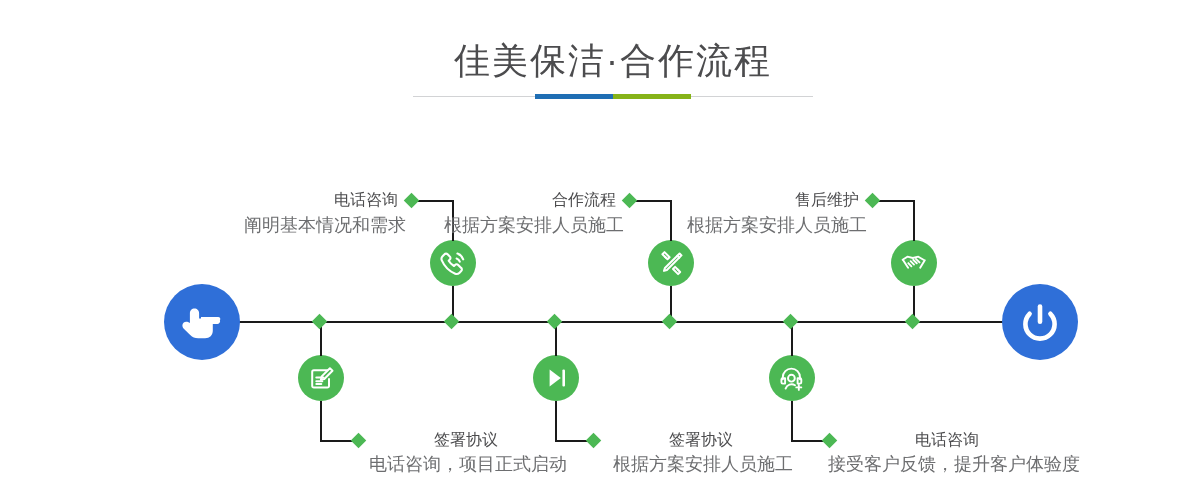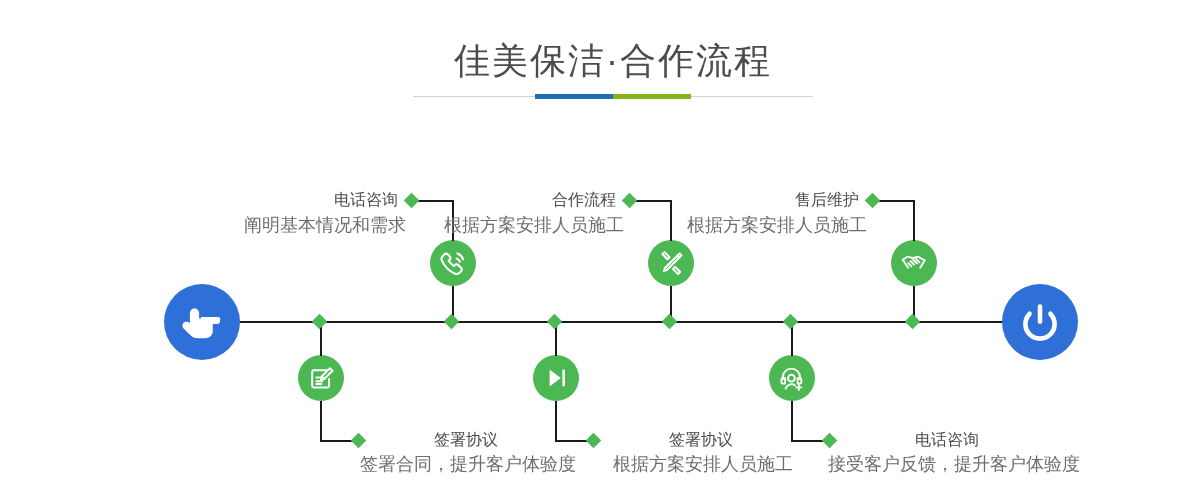--- a/index.html
+++ b/index.html
@@ -155,21 +155,21 @@
           </g>
         </svg>
       </span>
     </div>
     <div class="vline" style="left:308px;top:322px;height:34px;"></div>
     <div class="vline" style="left:308px;top:401px;height:40px;"></div>
     <div class="hline" style="left:308px;top:440px;width:37px;"></div>
     <div class="diamond" style="left:341px;top:435px;"></div>
     <div class="diamond" style="left:302px;top:316px;"></div>
     <div class="lbl-title ta-l" style="left:354px;top:430px;width:200px;">签署协议</div>
-    <div class="lbl-desc ta-l" style="left:326px;top:455px;width:260px;">签署合同，提升客户体验度</div>
+    <div class="lbl-desc ta-l" style="left:326px;top:455px;width:260px;">电话咨询，项目正式启动</div>
   </div>
 
   <div>
     <div class="node-circle" style="left:636px;top:240px;">
       <span>
         <svg width="46" height="46" viewBox="0 0 46 46">
           <g fill="none" stroke="#ffffff" stroke-width="2" stroke-linecap="round" stroke-linejoin="round">
             <path d="M31.6 13.5l1.9 1.9-14.6 14.6-2.9.9.9-2.9z"></path>
             <path d="M29.3 15.8l2 2"></path>
             <path d="M14.4 14.2l2.1-2.1 5.1 5.1-2.1 2.1z"></path>

